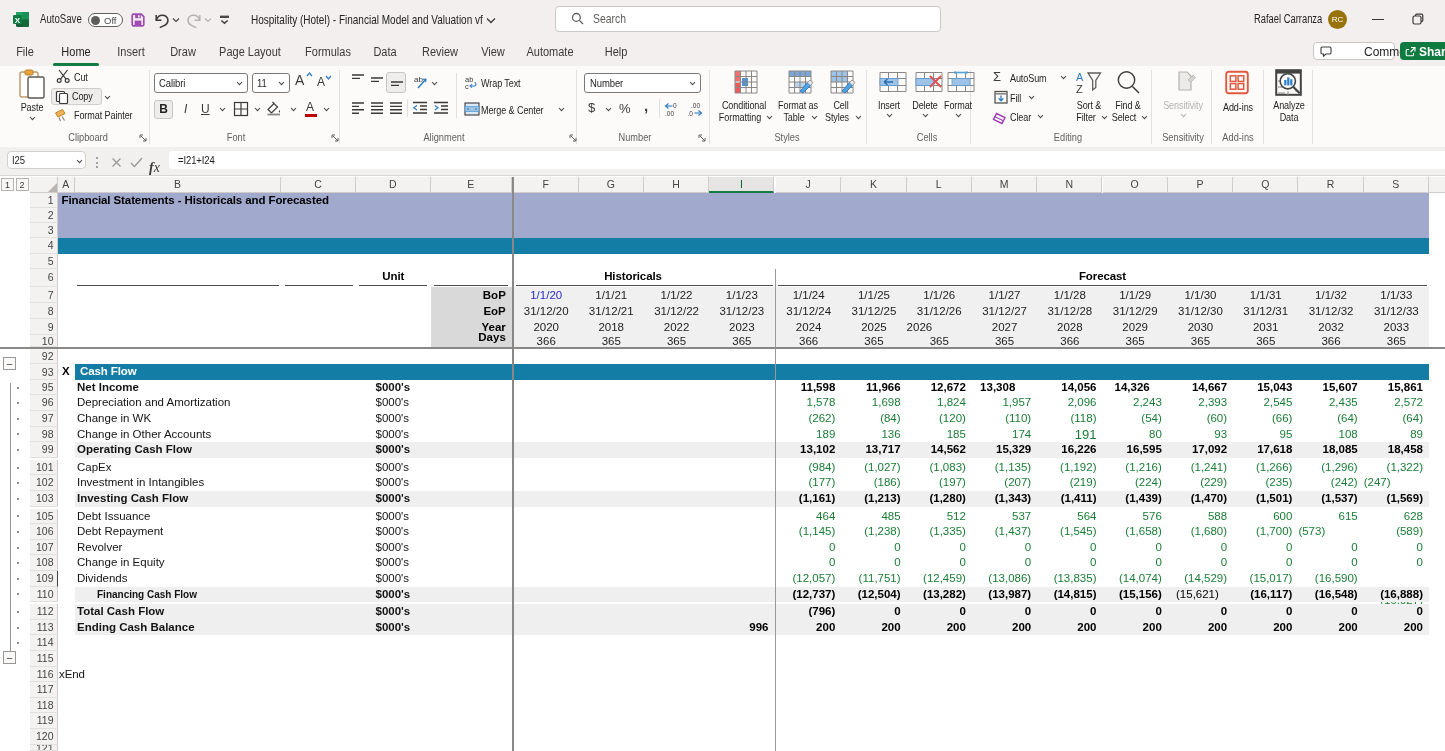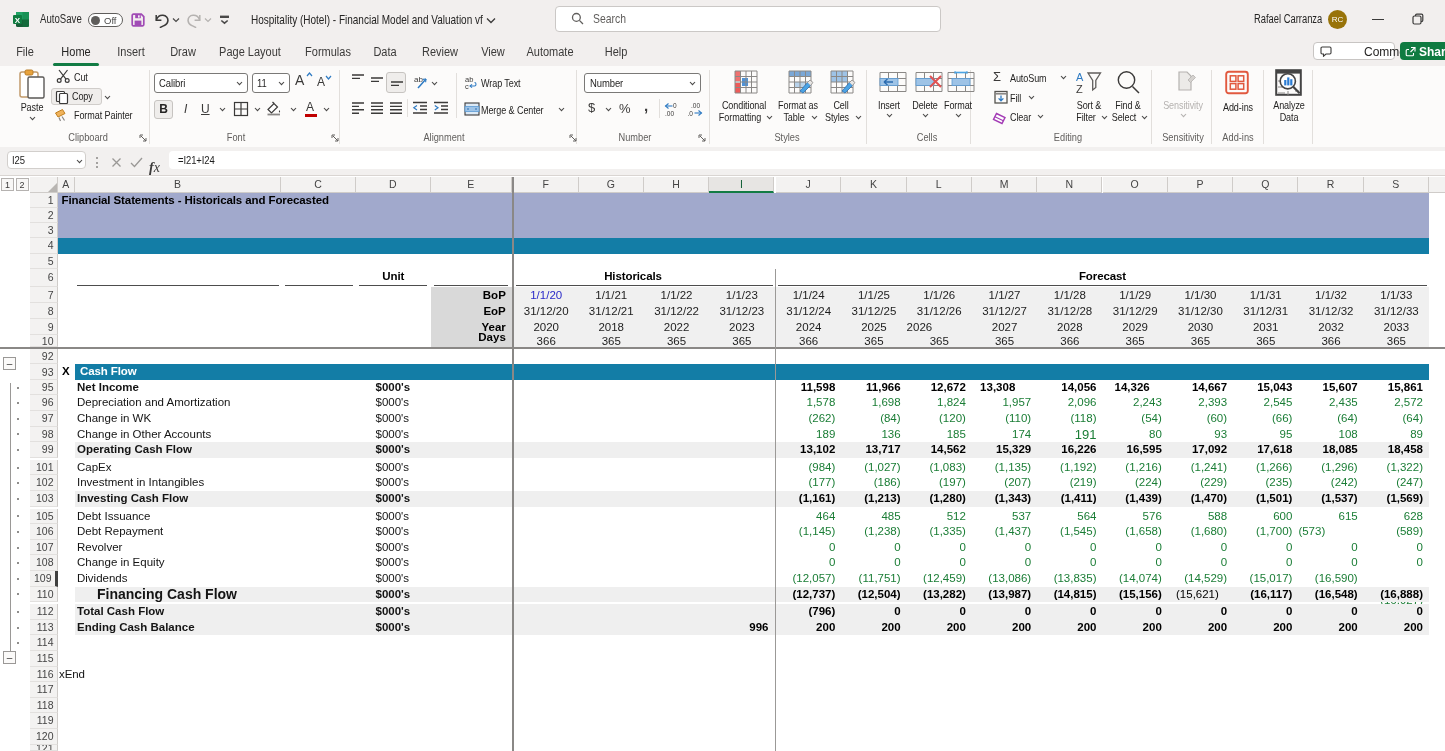--- a/index.html
+++ b/index.html
@@ -466,21 +466,21 @@
 <div class="ab" style="left:30px;top:411.00000000000006px;width:27.5px;height:15.6px;background:#f3f2f1;border-right:1px solid #cfccc9;border-bottom:1px solid #e2e0de;font-size:10.5px;color:#444;text-align:right;padding-right:3px;line-height:15.6px;overflow:hidden;">97</div>
 <div class="ab" style="left:30px;top:426.6000000000001px;width:27.5px;height:15.6px;background:#f3f2f1;border-right:1px solid #cfccc9;border-bottom:1px solid #e2e0de;font-size:10.5px;color:#444;text-align:right;padding-right:3px;line-height:15.6px;overflow:hidden;">98</div>
 <div class="ab" style="left:30px;top:442.2000000000001px;width:27.5px;height:15.6px;background:#f3f2f1;border-right:1px solid #cfccc9;border-bottom:1px solid #e2e0de;font-size:10.5px;color:#444;text-align:right;padding-right:3px;line-height:15.6px;overflow:hidden;">99</div>
 <div class="ab" style="left:30px;top:459.8000000000001px;width:27.5px;height:15.6px;background:#f3f2f1;border-right:1px solid #cfccc9;border-bottom:1px solid #e2e0de;font-size:10.5px;color:#444;text-align:right;padding-right:3px;line-height:15.6px;overflow:hidden;">101</div>
 <div class="ab" style="left:30px;top:475.40000000000015px;width:27.5px;height:15.6px;background:#f3f2f1;border-right:1px solid #cfccc9;border-bottom:1px solid #e2e0de;font-size:10.5px;color:#444;text-align:right;padding-right:3px;line-height:15.6px;overflow:hidden;">102</div>
 <div class="ab" style="left:30px;top:491.00000000000017px;width:27.5px;height:15.6px;background:#f3f2f1;border-right:1px solid #cfccc9;border-bottom:1px solid #e2e0de;font-size:10.5px;color:#444;text-align:right;padding-right:3px;line-height:15.6px;overflow:hidden;">103</div>
 <div class="ab" style="left:30px;top:508.6000000000002px;width:27.5px;height:15.6px;background:#f3f2f1;border-right:1px solid #cfccc9;border-bottom:1px solid #e2e0de;font-size:10.5px;color:#444;text-align:right;padding-right:3px;line-height:15.6px;overflow:hidden;">105</div>
 <div class="ab" style="left:30px;top:524.2000000000002px;width:27.5px;height:15.6px;background:#f3f2f1;border-right:1px solid #cfccc9;border-bottom:1px solid #e2e0de;font-size:10.5px;color:#444;text-align:right;padding-right:3px;line-height:15.6px;overflow:hidden;">106</div>
 <div class="ab" style="left:30px;top:539.8000000000002px;width:27.5px;height:15.6px;background:#f3f2f1;border-right:1px solid #cfccc9;border-bottom:1px solid #e2e0de;font-size:10.5px;color:#444;text-align:right;padding-right:3px;line-height:15.6px;overflow:hidden;">107</div>
 <div class="ab" style="left:30px;top:555.4000000000002px;width:27.5px;height:15.6px;background:#f3f2f1;border-right:1px solid #cfccc9;border-bottom:1px solid #e2e0de;font-size:10.5px;color:#444;text-align:right;padding-right:3px;line-height:15.6px;overflow:hidden;">108</div>
-<div class="ab" style="left:30px;top:571.0000000000002px;width:27.5px;height:15.6px;background:#f3f2f1;border-right:3px solid #404040;border-bottom:1px solid #e2e0de;font-size:10.5px;color:#444;text-align:right;padding-right:3px;line-height:15.6px;overflow:hidden;">109</div>
+<div class="ab" style="left:30px;top:571.0000000000002px;width:27.5px;height:15.6px;background:#f3f2f1;border-right:1px solid #404040;border-bottom:1px solid #e2e0de;font-size:10.5px;color:#444;text-align:right;padding-right:3px;line-height:15.6px;overflow:hidden;">109</div>
 <div class="ab" style="left:30px;top:586.6000000000003px;width:27.5px;height:15.6px;background:#f3f2f1;border-right:1px solid #cfccc9;border-bottom:1px solid #e2e0de;font-size:10.5px;color:#444;text-align:right;padding-right:3px;line-height:15.6px;overflow:hidden;">110</div>
 <div class="ab" style="left:30px;top:604.2000000000003px;width:27.5px;height:15.6px;background:#f3f2f1;border-right:1px solid #cfccc9;border-bottom:1px solid #e2e0de;font-size:10.5px;color:#444;text-align:right;padding-right:3px;line-height:15.6px;overflow:hidden;">112</div>
 <div class="ab" style="left:30px;top:619.8000000000003px;width:27.5px;height:15.6px;background:#f3f2f1;border-right:1px solid #cfccc9;border-bottom:1px solid #e2e0de;font-size:10.5px;color:#444;text-align:right;padding-right:3px;line-height:15.6px;overflow:hidden;">113</div>
 <div class="ab" style="left:30px;top:635.4000000000003px;width:27.5px;height:15.6px;background:#f3f2f1;border-right:1px solid #cfccc9;border-bottom:1px solid #e2e0de;font-size:10.5px;color:#444;text-align:right;padding-right:3px;line-height:15.6px;overflow:hidden;">114</div>
 <div class="ab" style="left:30px;top:651.0000000000003px;width:27.5px;height:15.6px;background:#f3f2f1;border-right:1px solid #cfccc9;border-bottom:1px solid #e2e0de;font-size:10.5px;color:#444;text-align:right;padding-right:3px;line-height:15.6px;overflow:hidden;">115</div>
 <div class="ab" style="left:30px;top:666.6000000000004px;width:27.5px;height:15.6px;background:#f3f2f1;border-right:1px solid #cfccc9;border-bottom:1px solid #e2e0de;font-size:10.5px;color:#444;text-align:right;padding-right:3px;line-height:15.6px;overflow:hidden;">116</div>
 <div class="ab" style="left:30px;top:682.2000000000004px;width:27.5px;height:15.6px;background:#f3f2f1;border-right:1px solid #cfccc9;border-bottom:1px solid #e2e0de;font-size:10.5px;color:#444;text-align:right;padding-right:3px;line-height:15.6px;overflow:hidden;">117</div>
 <div class="ab" style="left:30px;top:697.8000000000004px;width:27.5px;height:15.6px;background:#f3f2f1;border-right:1px solid #cfccc9;border-bottom:1px solid #e2e0de;font-size:10.5px;color:#444;text-align:right;padding-right:3px;line-height:15.6px;overflow:hidden;">118</div>
 <div class="ab" style="left:30px;top:713.4000000000004px;width:27.5px;height:15.6px;background:#f3f2f1;border-right:1px solid #cfccc9;border-bottom:1px solid #e2e0de;font-size:10.5px;color:#444;text-align:right;padding-right:3px;line-height:15.6px;overflow:hidden;">119</div>
 <div class="ab" style="left:30px;top:729.0000000000005px;width:27.5px;height:15.6px;background:#f3f2f1;border-right:1px solid #cfccc9;border-bottom:1px solid #e2e0de;font-size:10.5px;color:#444;text-align:right;padding-right:3px;line-height:15.6px;overflow:hidden;">120</div>
@@ -639,21 +639,21 @@
 <div class="ab" style="left:375.5px;top:475.40000000000015px;height:15.6px;line-height:15.6px;font-size:11.5px;font-weight:normal;color:#141414;">$000's</div>
 <div class="ab" style="left:776px;top:475.40000000000015px;width:59.299999999999955px;height:15.6px;line-height:15.6px;text-align:right;font-size:11.5px;font-weight:normal;color:#1a7d35;">(177)</div>
 <div class="ab" style="left:841.3px;top:475.40000000000015px;width:59.30000000000007px;height:15.6px;line-height:15.6px;text-align:right;font-size:11.5px;font-weight:normal;color:#1a7d35;">(186)</div>
 <div class="ab" style="left:906.6px;top:475.40000000000015px;width:59.299999999999955px;height:15.6px;line-height:15.6px;text-align:right;font-size:11.5px;font-weight:normal;color:#1a7d35;">(197)</div>
 <div class="ab" style="left:971.9px;top:475.40000000000015px;width:59.30000000000007px;height:15.6px;line-height:15.6px;text-align:right;font-size:11.5px;font-weight:normal;color:#1a7d35;">(207)</div>
 <div class="ab" style="left:1037.2px;top:475.40000000000015px;width:59.299999999999955px;height:15.6px;line-height:15.6px;text-align:right;font-size:11.5px;font-weight:normal;color:#1a7d35;">(219)</div>
 <div class="ab" style="left:1102.5px;top:475.40000000000015px;width:59.299999999999955px;height:15.6px;line-height:15.6px;text-align:right;font-size:11.5px;font-weight:normal;color:#1a7d35;">(224)</div>
 <div class="ab" style="left:1167.8px;top:475.40000000000015px;width:59.299999999999955px;height:15.6px;line-height:15.6px;text-align:right;font-size:11.5px;font-weight:normal;color:#1a7d35;">(229)</div>
 <div class="ab" style="left:1233.1px;top:475.40000000000015px;width:59.30000000000018px;height:15.6px;line-height:15.6px;text-align:right;font-size:11.5px;font-weight:normal;color:#1a7d35;">(235)</div>
 <div class="ab" style="left:1298.4px;top:475.40000000000015px;width:59.299999999999955px;height:15.6px;line-height:15.6px;text-align:right;font-size:11.5px;font-weight:normal;color:#1a7d35;">(242)</div>
-<div class="ab" style="left:1363.7px;top:475.40000000000015px;width:59.299999999999955px;height:15.6px;line-height:15.6px;text-align:right;font-size:11.5px;font-weight:normal;color:#1a7d35;">(247)</div>
+<div class="ab" style="left:1363.7px;top:475.40000000000015px;width:59.299999999999955px;height:15.6px;line-height:15.6px;text-align:left;font-size:11.5px;font-weight:normal;color:#1a7d35;">(247)</div>
 <div class="ab" style="left:75px;top:491.00000000000017px;width:1354px;height:15.6px;background:#efefef;"></div>
 <div class="ab" style="left:77px;top:491.00000000000017px;height:15.6px;line-height:15.6px;font-size:11.5px;font-weight:bold;color:#141414;white-space:nowrap;">Investing Cash Flow</div>
 <div class="ab" style="left:375.5px;top:491.00000000000017px;height:15.6px;line-height:15.6px;font-size:11.5px;font-weight:bold;color:#141414;">$000's</div>
 <div class="ab" style="left:776px;top:491.00000000000017px;width:59.299999999999955px;height:15.6px;line-height:15.6px;text-align:right;font-size:11.5px;font-weight:bold;color:#000;">(1,161)</div>
 <div class="ab" style="left:841.3px;top:491.00000000000017px;width:59.30000000000007px;height:15.6px;line-height:15.6px;text-align:right;font-size:11.5px;font-weight:bold;color:#000;">(1,213)</div>
 <div class="ab" style="left:906.6px;top:491.00000000000017px;width:59.299999999999955px;height:15.6px;line-height:15.6px;text-align:right;font-size:11.5px;font-weight:bold;color:#000;">(1,280)</div>
 <div class="ab" style="left:971.9px;top:491.00000000000017px;width:59.30000000000007px;height:15.6px;line-height:15.6px;text-align:right;font-size:11.5px;font-weight:bold;color:#000;">(1,343)</div>
 <div class="ab" style="left:1037.2px;top:491.00000000000017px;width:59.299999999999955px;height:15.6px;line-height:15.6px;text-align:right;font-size:11.5px;font-weight:bold;color:#000;">(1,411)</div>
 <div class="ab" style="left:1102.5px;top:491.00000000000017px;width:59.299999999999955px;height:15.6px;line-height:15.6px;text-align:right;font-size:11.5px;font-weight:bold;color:#000;">(1,439)</div>
 <div class="ab" style="left:1167.8px;top:491.00000000000017px;width:59.299999999999955px;height:15.6px;line-height:15.6px;text-align:right;font-size:11.5px;font-weight:bold;color:#000;">(1,470)</div>
@@ -714,21 +714,21 @@
 <div class="ab" style="left:841.3px;top:571.0000000000002px;width:59.30000000000007px;height:15.6px;line-height:15.6px;text-align:right;font-size:11.5px;font-weight:normal;color:#1a7d35;">(11,751)</div>
 <div class="ab" style="left:906.6px;top:571.0000000000002px;width:59.299999999999955px;height:15.6px;line-height:15.6px;text-align:right;font-size:11.5px;font-weight:normal;color:#1a7d35;">(12,459)</div>
 <div class="ab" style="left:971.9px;top:571.0000000000002px;width:59.30000000000007px;height:15.6px;line-height:15.6px;text-align:right;font-size:11.5px;font-weight:normal;color:#1a7d35;">(13,086)</div>
 <div class="ab" style="left:1037.2px;top:571.0000000000002px;width:59.299999999999955px;height:15.6px;line-height:15.6px;text-align:right;font-size:11.5px;font-weight:normal;color:#1a7d35;">(13,835)</div>
 <div class="ab" style="left:1102.5px;top:571.0000000000002px;width:59.299999999999955px;height:15.6px;line-height:15.6px;text-align:right;font-size:11.5px;font-weight:normal;color:#1a7d35;">(14,074)</div>
 <div class="ab" style="left:1167.8px;top:571.0000000000002px;width:59.299999999999955px;height:15.6px;line-height:15.6px;text-align:right;font-size:11.5px;font-weight:normal;color:#1a7d35;">(14,529)</div>
 <div class="ab" style="left:1233.1px;top:571.0000000000002px;width:59.30000000000018px;height:15.6px;line-height:15.6px;text-align:right;font-size:11.5px;font-weight:normal;color:#1a7d35;">(15,017)</div>
 <div class="ab" style="left:1298.4px;top:571.0000000000002px;width:59.299999999999955px;height:15.6px;line-height:15.6px;text-align:right;font-size:11.5px;font-weight:normal;color:#1a7d35;">(16,590)</div>
 <div class="ab" style="left:1363.7px;top:593px;width:59.299999999999955px;height:15.6px;line-height:15.6px;text-align:right;font-size:11.5px;font-weight:normal;color:#1a7d35;">(16,927)</div>
 <div class="ab" style="left:75px;top:586.6000000000003px;width:1354px;height:15.6px;background:#efefef;"></div>
-<div class="ab" style="left:77px;top:586.6000000000003px;height:16px;line-height:15.6px;font-size:14px;font-weight:bold;color:#141414;white-space:nowrap;padding-left:20px;">Financing Cash Flow</div>
+<div class="ab" style="left:77px;top:586.6000000000003px;height:16px;line-height:15.6px;font-size:10px;font-weight:bold;color:#141414;white-space:nowrap;padding-left:20px;">Financing Cash Flow</div>
 <div class="ab" style="left:375.5px;top:586.6000000000003px;height:15.6px;line-height:15.6px;font-size:11.5px;font-weight:bold;color:#141414;">$000's</div>
 <div class="ab" style="left:776px;top:586.6000000000003px;width:59.299999999999955px;height:15.6px;line-height:15.6px;text-align:right;font-size:11.5px;font-weight:bold;color:#000;">(12,737)</div>
 <div class="ab" style="left:841.3px;top:586.6000000000003px;width:59.30000000000007px;height:15.6px;line-height:15.6px;text-align:right;font-size:11.5px;font-weight:bold;color:#000;">(12,504)</div>
 <div class="ab" style="left:906.6px;top:586.6000000000003px;width:59.299999999999955px;height:15.6px;line-height:15.6px;text-align:right;font-size:11.5px;font-weight:bold;color:#000;">(13,282)</div>
 <div class="ab" style="left:971.9px;top:586.6000000000003px;width:59.30000000000007px;height:15.6px;line-height:15.6px;text-align:right;font-size:11.5px;font-weight:bold;color:#000;">(13,987)</div>
 <div class="ab" style="left:1037.2px;top:586.6000000000003px;width:59.299999999999955px;height:15.6px;line-height:15.6px;text-align:right;font-size:11.5px;font-weight:bold;color:#000;">(14,815)</div>
 <div class="ab" style="left:1102.5px;top:586.6000000000003px;width:59.299999999999955px;height:15.6px;line-height:15.6px;text-align:right;font-size:11.5px;font-weight:bold;color:#000;">(15,156)</div>
 <div class="ab" style="left:1167.8px;top:586.6000000000003px;width:59.299999999999955px;height:15.6px;line-height:15.6px;text-align:center;font-size:11.5px;font-weight:normal;color:#000;">(15,621)</div>
 <div class="ab" style="left:1233.1px;top:586.6000000000003px;width:59.30000000000018px;height:15.6px;line-height:15.6px;text-align:right;font-size:11.5px;font-weight:bold;color:#000;">(16,117)</div>
 <div class="ab" style="left:1298.4px;top:586.6000000000003px;width:59.299999999999955px;height:15.6px;line-height:15.6px;text-align:right;font-size:11.5px;font-weight:bold;color:#000;">(16,548)</div>

